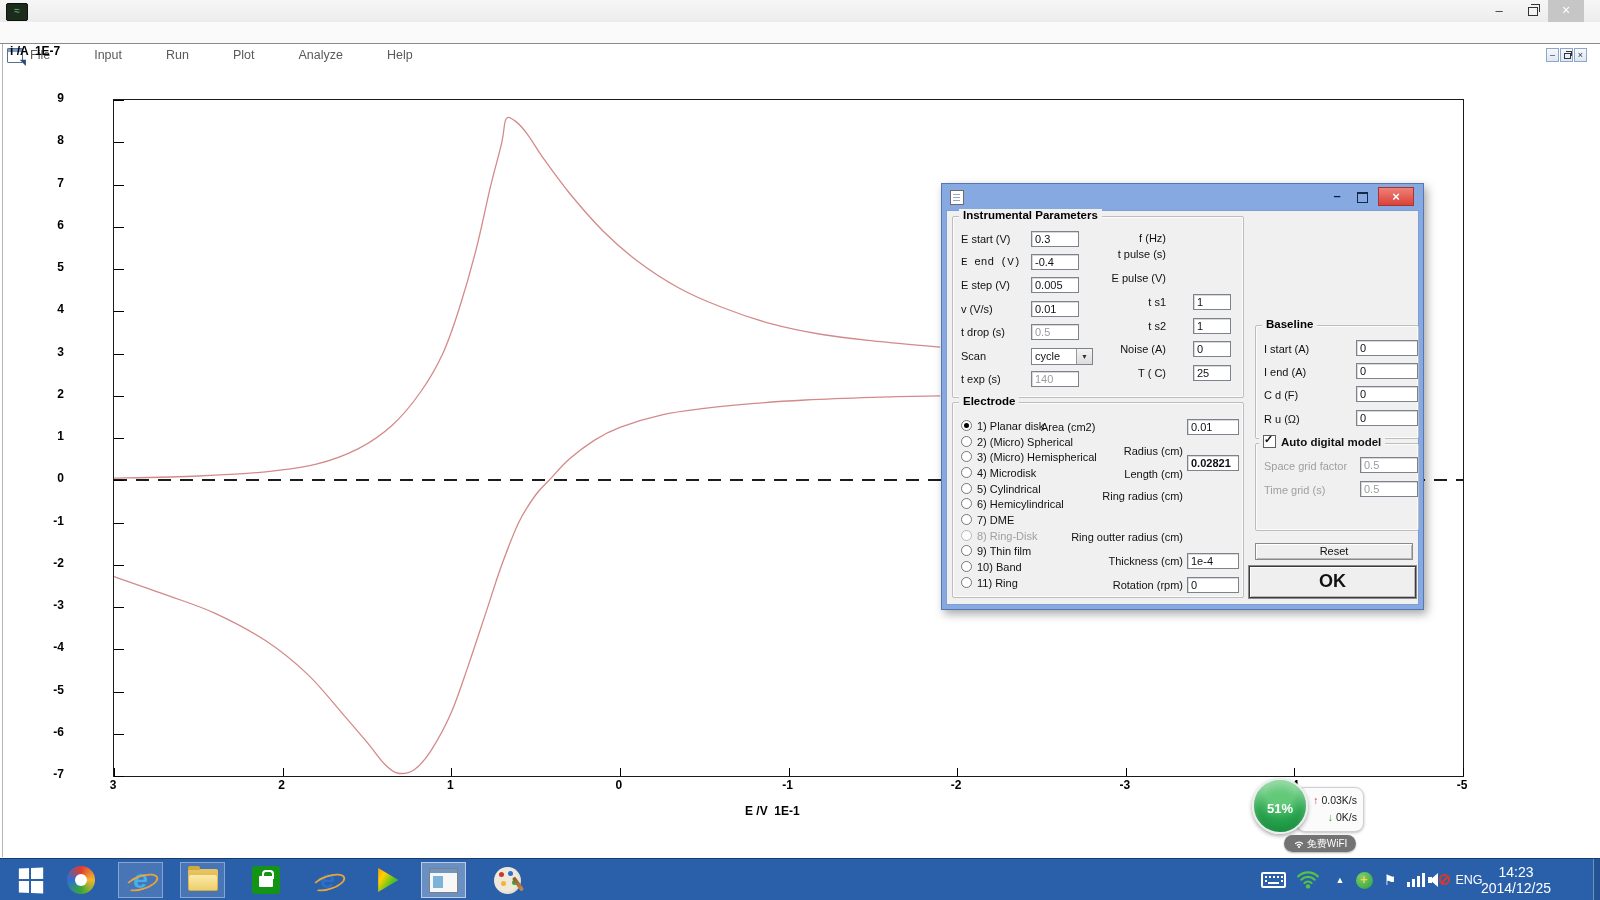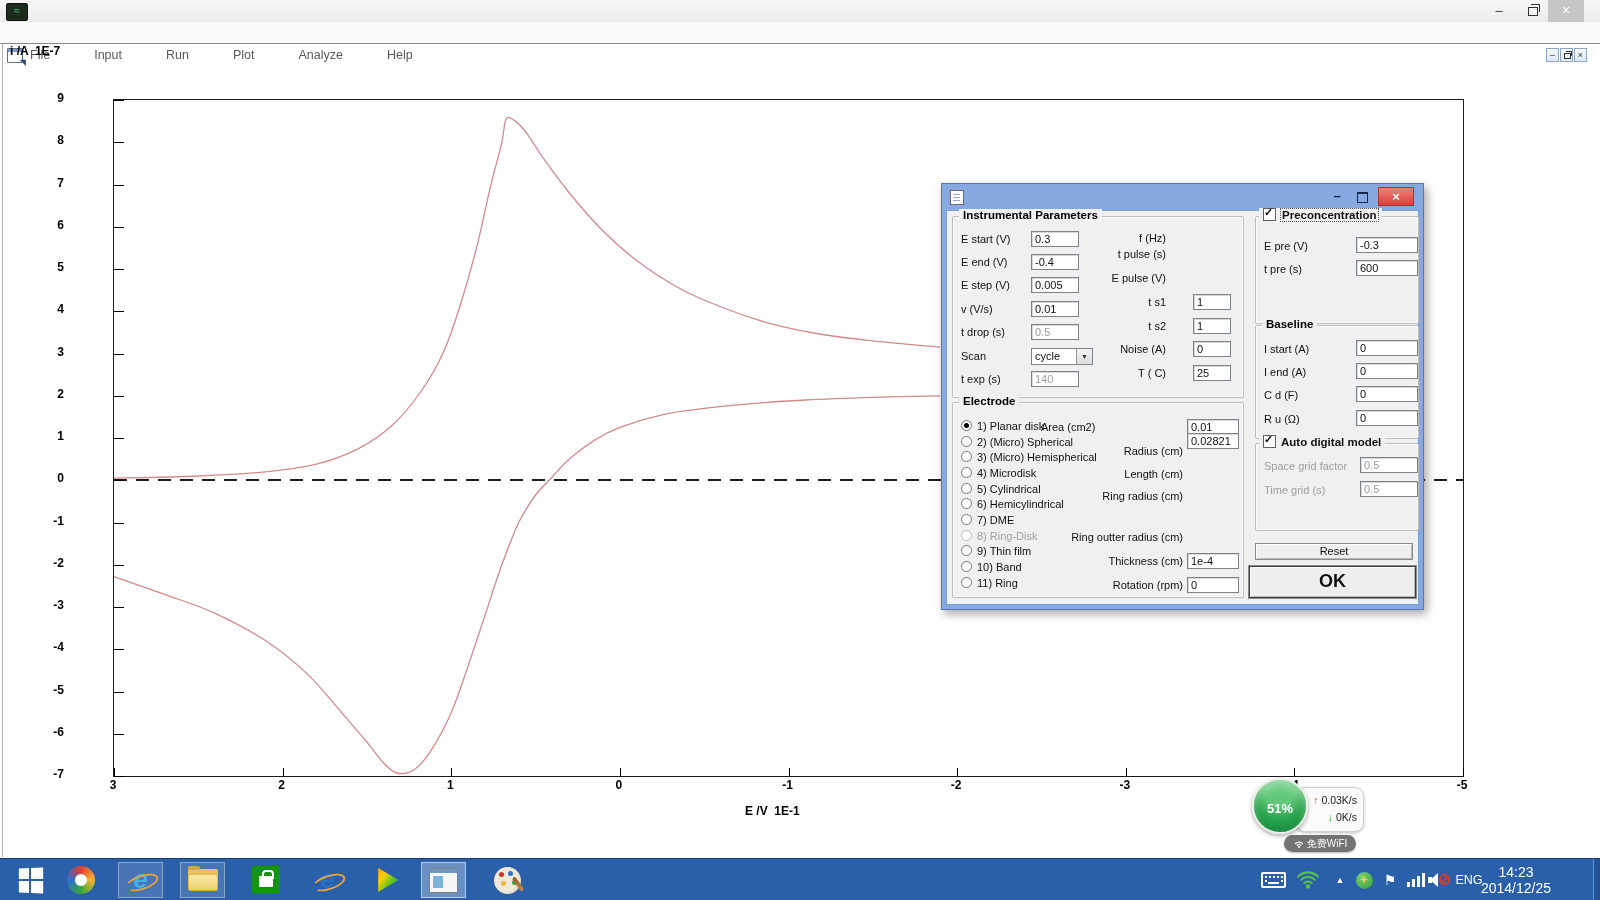--- a/index.html
+++ b/index.html
@@ -237,21 +237,21 @@
         <span class="dlg-max-shape"></span>
       </div>
     <div class="dlg-ctl" id="dlg-close">×</div>
   </div>
   <div id="dlg-body"></div>
 
   <div class="group" id="grp-instr">
     <div class="gtitle">Instrumental Parameters</div>
   <div class="tlabel" style="left: 8px; top: 16px;">E start (V)</div>
       <div class="tfield" style="left: 78px; top: 14px; width: 48px;">0.3</div>
-      <div class="tlabel" style="left: 8px; top: 39px;">E end  (V)</div>
+      <div class="tlabel" style="left: 8px; top: 39px; font-family: Liberation Mono, monospace;">E end  (V)</div>
       <div class="tfield" style="left: 78px; top: 37px; width: 48px;">-0.4</div>
       <div class="tlabel" style="left: 8px; top: 62px;">E step (V)</div>
       <div class="tfield" style="left: 78px; top: 60px; width: 48px;">0.005</div>
       <div class="tlabel" style="left: 8px; top: 86px;">v (V/s)</div>
       <div class="tfield" style="left: 78px; top: 84px; width: 48px;">0.01</div>
       <div class="tlabel" style="left: 8px; top: 109px;">t drop  (s)</div>
       <div class="tfield dis" style="left: 78px; top: 107px; width: 48px;">0.5</div>
       <div class="tlabel" style="left: 8px; top: 133px;">Scan</div>
       <div class="selbox" style="left: 78px; top: 131px; width: 62px;">cycle<div class="selarrow">▼</div></div>
       <div class="tlabel" style="left: 8px; top: 156px;">t exp (s)</div>
@@ -288,35 +288,28 @@
       <div class="tlabel dis" style="left: 24px; top: 127px;">8)  Ring-Disk</div>
       <div class="radio" style="left: 8px; top: 142px;"></div>
       <div class="tlabel" style="left: 24px; top: 142px;">9)  Thin film</div>
       <div class="radio" style="left: 8px; top: 158px;"></div>
       <div class="tlabel" style="left: 24px; top: 158px;">10) Band</div>
       <div class="radio" style="left: 8px; top: 174px;"></div>
       <div class="tlabel" style="left: 24px; top: 174px;">11) Ring</div>
       <div class="tlabel" style="left: 40px; top: 18px; width: 190px; text-align: left; padding-left: 48px;">Area (cm2)</div>
       <div class="tfield" style="left: 234px; top: 16px; width: 52px;">0.01</div>
       <div class="tlabel" style="left: 40px; top: 42px; width: 190px; text-align: right;">Radius (cm)</div>
-      <div class="tfield" style="left: 234px; top: 30px; width: 52px;">0.02821</div>
+      <div class="tfield" style="left: 234px; top: 52px; width: 52px; font-weight: bold;">0.02821</div>
       <div class="tlabel" style="left: 40px; top: 65px; width: 190px; text-align: right;">Length (cm)</div>
       <div class="tlabel" style="left: 40px; top: 87px; width: 190px; text-align: right;">Ring radius (cm)</div>
       <div class="tlabel" style="left: 40px; top: 128px; width: 190px; text-align: right;">Ring outter radius (cm)</div>
       <div class="tlabel" style="left: 40px; top: 152px; width: 190px; text-align: right;">Thickness (cm)</div>
       <div class="tfield" style="left: 234px; top: 150px; width: 52px;">1e-4</div>
       <div class="tlabel" style="left: 40px; top: 176px; width: 190px; text-align: right;">Rotation (rpm)</div>
       <div class="tfield" style="left: 234px; top: 174px; width: 52px;">0</div>
-    </div>
-  <div class="group" id="grp-pre">
-    <div class="cklegend"><span class="cbox"></span><span class="focus">Preconcentration</span></div>
-  <div class="tlabel" style="left: 8px; top: 23px;">E pre (V)</div>
-      <div class="tfield" style="left: 100px; top: 20px; width: 62px;">-0.3</div>
-      <div class="tlabel" style="left: 8px; top: 46px;">t pre (s)</div>
-      <div class="tfield" style="left: 100px; top: 43px; width: 62px;">600</div>
     </div>
   <div class="group" id="grp-base">
     <div class="gtitle">Baseline</div>
   <div class="tlabel" style="left: 8px; top: 17px;">I start (A)</div>
       <div class="tfield" style="left: 100px; top: 14px; width: 62px;">0</div>
       <div class="tlabel" style="left: 8px; top: 40px;">I end (A)</div>
       <div class="tfield" style="left: 100px; top: 37px; width: 62px;">0</div>
       <div class="tlabel" style="left: 8px; top: 63px;">C d (F)</div>
       <div class="tfield" style="left: 100px; top: 60px; width: 62px;">0</div>
       <div class="tlabel" style="left: 8px; top: 87px;">R u  (Ω)</div>

